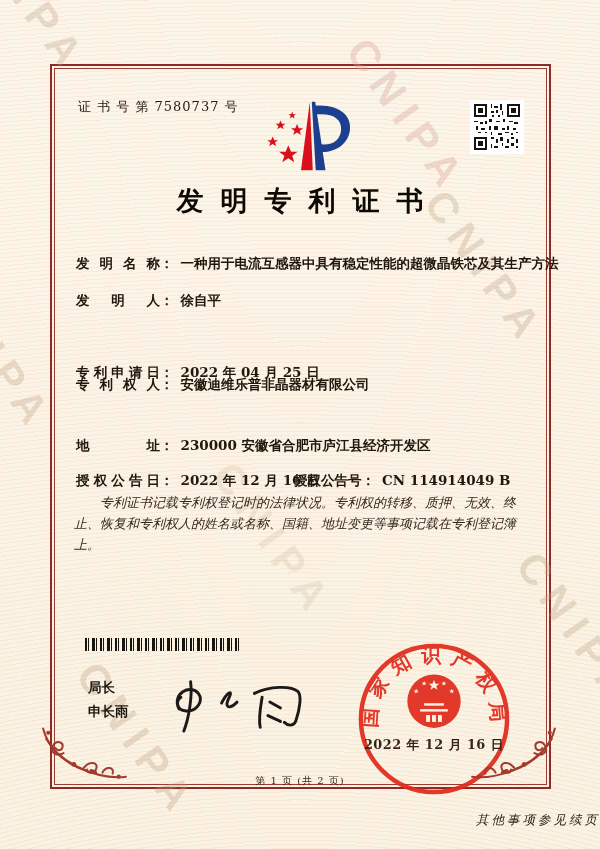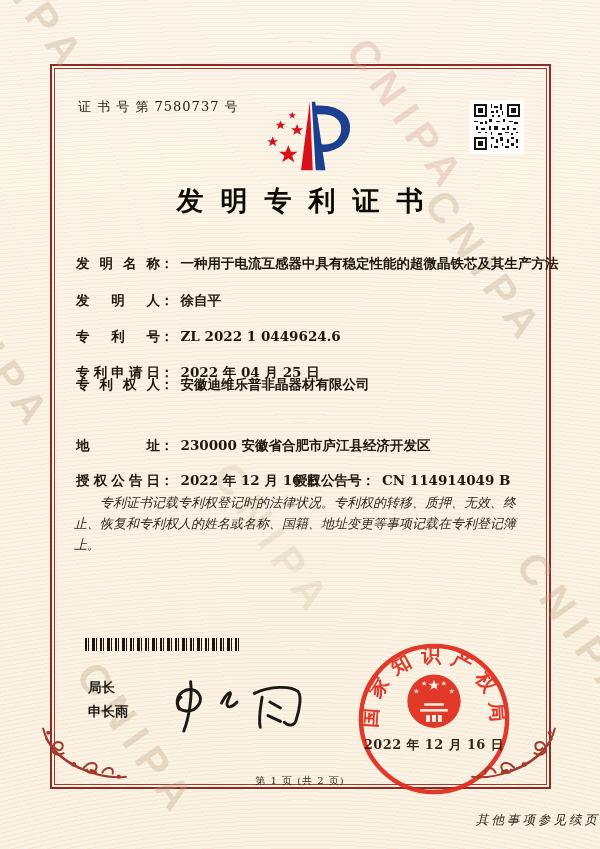--- a/index.html
+++ b/index.html
@@ -193,23 +193,20 @@
     </div>
 
     <div class="title">发明专利证书</div>
 
     <div class="frow" style="top:255px;">
       <span class="flabel">发明名称</span><span class="fcolon">：</span><span class="fvalue">一种用于电流互感器中具有稳定性能的超微晶铁芯及其生产方法</span>
     </div>
     <div class="frow" style="top:292px;">
       <span class="flabel">发明人</span><span class="fcolon">：</span><span class="fvalue">徐自平</span>
     </div>
-    <div class="frow" style="top:328px;">
-      <span class="flabel">专利号</span><span class="fcolon">：</span><span class="fvalue">ZL 2022 1 0449624.6</span>
-    </div>
     <div class="frow" style="top:364px;">
       <span class="flabel">专利申请日</span><span class="fcolon">：</span><span class="fvalue">2022 年 04 月 25 日</span>
     </div>
     <div class="frow" style="top:376px;">
       <span class="flabel">专利权人</span><span class="fcolon">：</span><span class="fvalue">安徽迪维乐普非晶器材有限公司</span>
     </div>
     <div class="frow" style="top:437px;">
       <span class="flabel">地址</span><span class="fcolon">：</span><span class="fvalue">230000 安徽省合肥市庐江县经济开发区</span>
     </div>
     <div class="frow" style="top:472px;">

